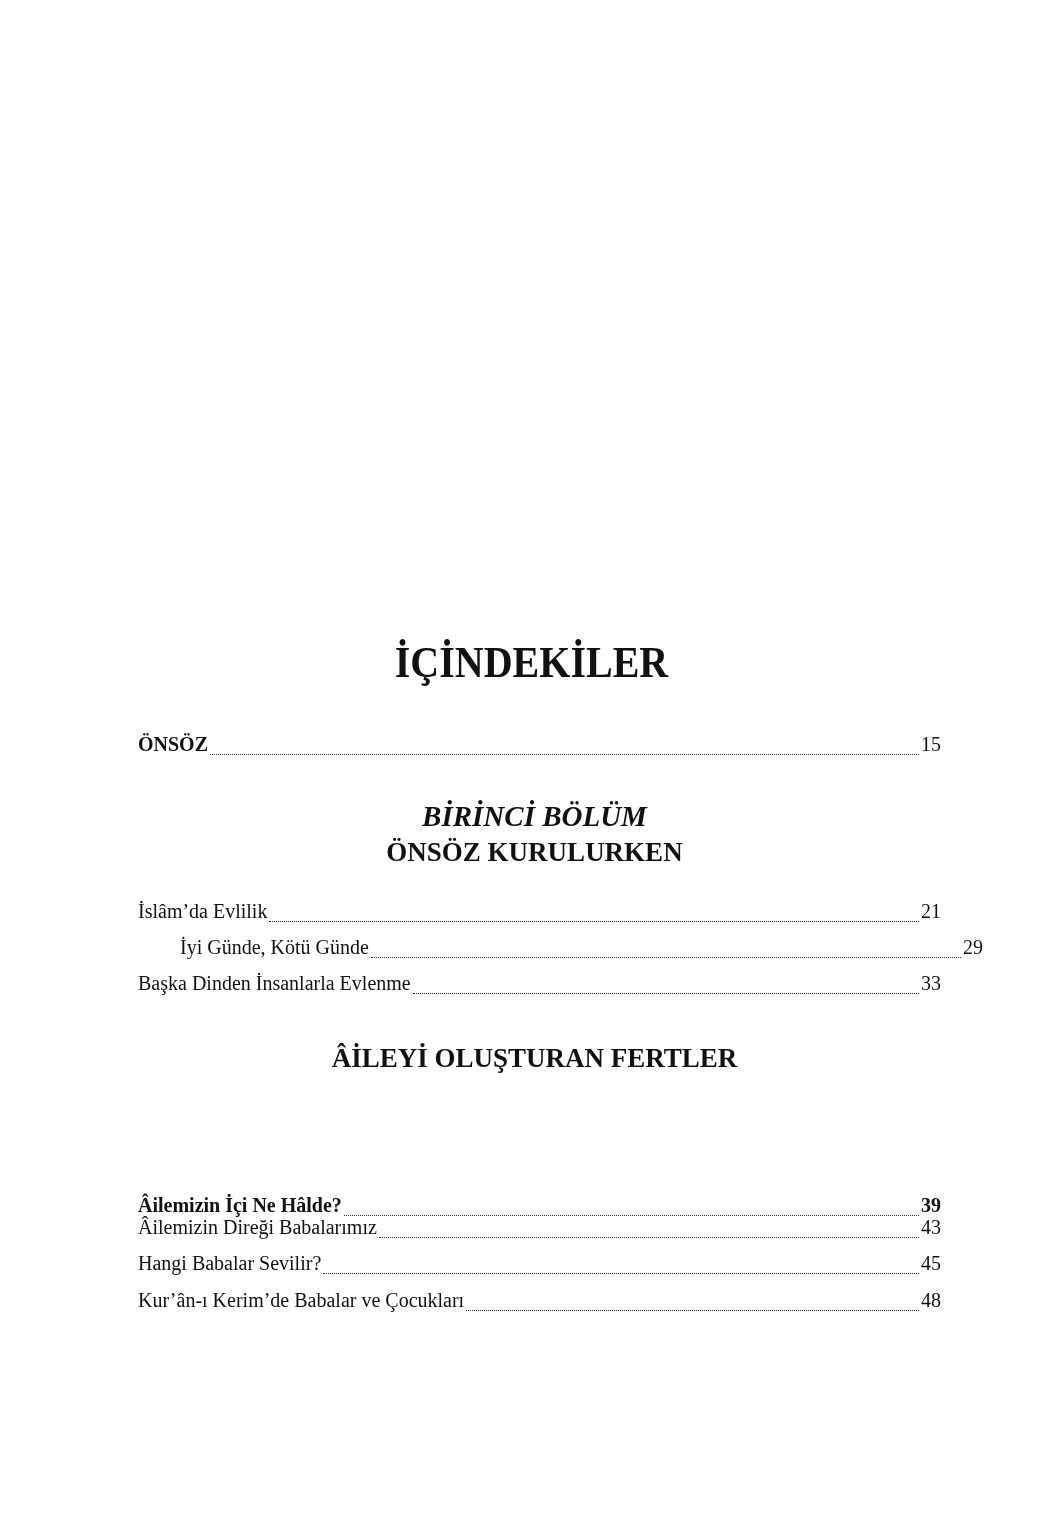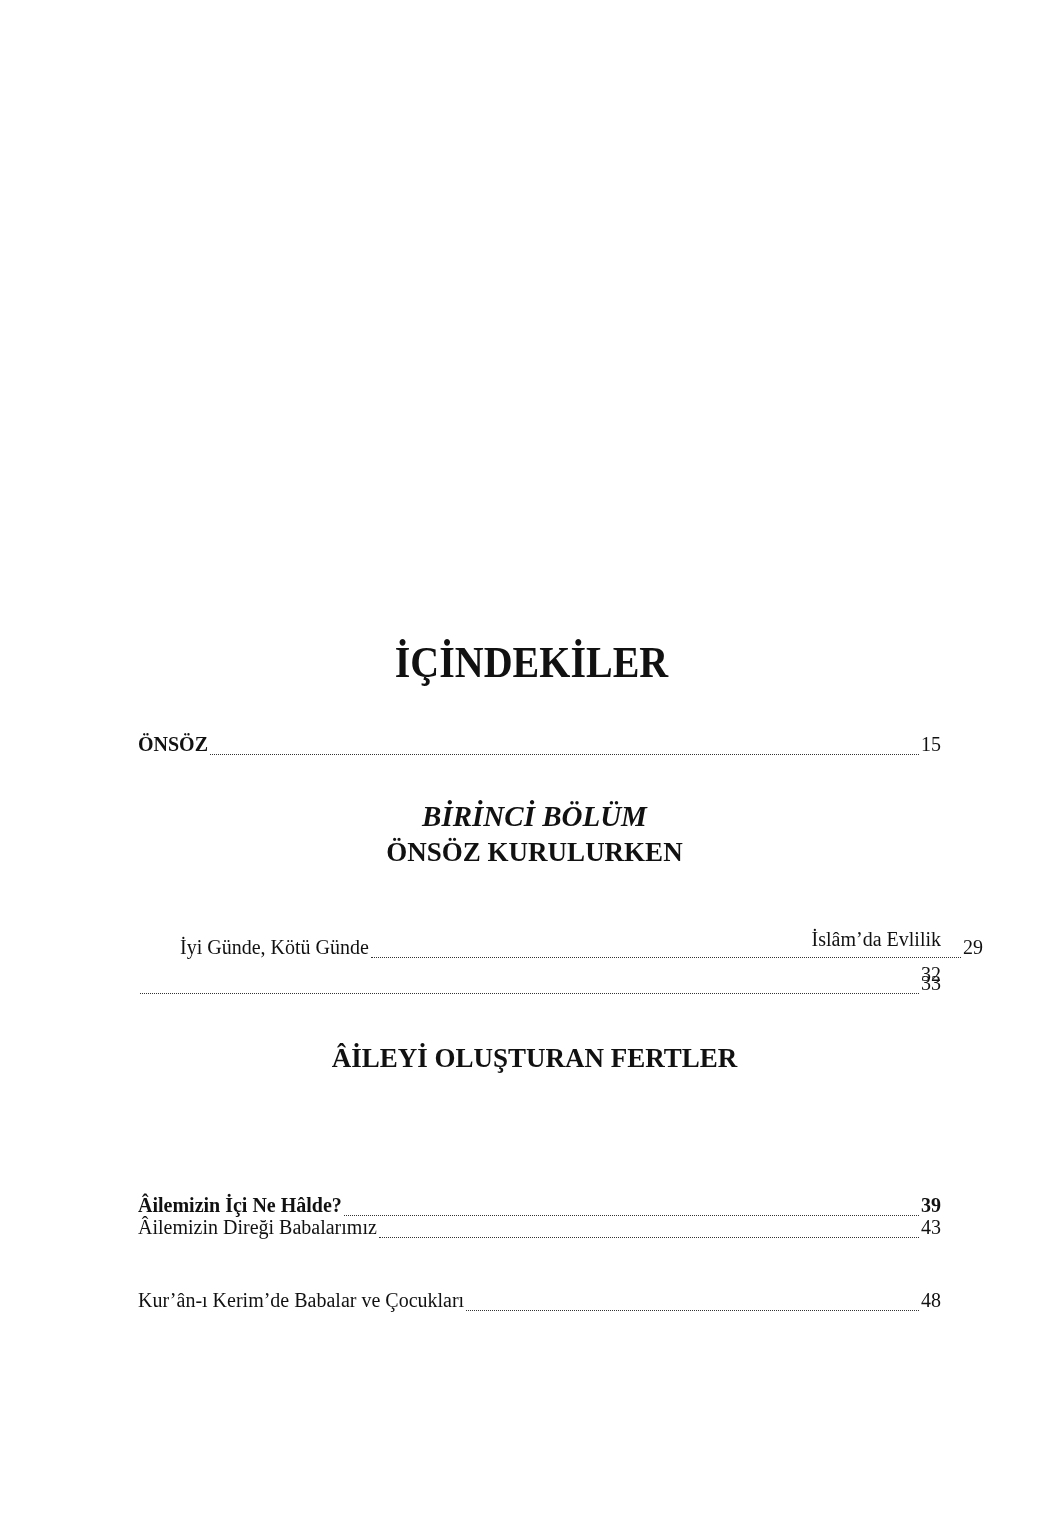--- a/index.html
+++ b/index.html
@@ -73,48 +73,54 @@
     <span class="label">ÖNSÖZ</span>
     <span class="dots"></span>
     <span class="page-num">15</span>
   </div>
 
   <div class="section-header" style="top:798px;">
     <span class="part">BİRİNCİ BÖLÜM</span>
     <span class="name">ÖNSÖZ KURULURKEN</span>
   </div>
 
-  <div class="row" style="top:922px;flex-direction:column;">
+  <div class="row" style="top:894px;">
     <span class="label">İslâm’da Evlilik</span>
     <span class="dots"></span>
-    <span class="page-num">32</span>
+    <span class="page-num">21</span>
   </div>
   <div class="row" style="top:930px;margin-left:42px;">
     <span class="label">İyi Günde, Kötü Günde</span>
     <span class="dots"></span>
     <span class="page-num">29</span>
   </div>
   <div class="row" style="top:966px;">
+    <span class="label">Başka Dinden İnsanlarla Evlenme</span>
     <span class="dots"></span>
     <span class="page-num">33</span>
   </div>
 
   <div class="section-header" style="top:1040px;">
     <span class="name">ÂİLEYİ OLUŞTURAN FERTLER</span>
   </div>
 
   <div class="row" style="top:1188px;font-weight:bold;">
     <span class="label">Âilemizin İçi Ne Hâlde?</span>
     <span class="dots"></span>
     <span class="page-num">39</span>
   </div>
   <div class="row" style="top:1210px;">
     <span class="label">Âilemizin Direği Babalarımız</span>
     <span class="dots"></span>
     <span class="page-num">43</span>
   </div>
+  <div class="row" style="top:1246px;">
+    <span class="label">Hangi Babalar Sevilir?</span>
+    <span class="dots"></span>
+    <span class="page-num">45</span>
+  </div>
   <div class="row" style="top:1283px;">
     <span class="label">Kur’ân-ı Kerim’de Babalar ve Çocukları</span>
     <span class="dots"></span>
     <span class="page-num">48</span>
   </div>
 
 </div>
 
 </body></html>

